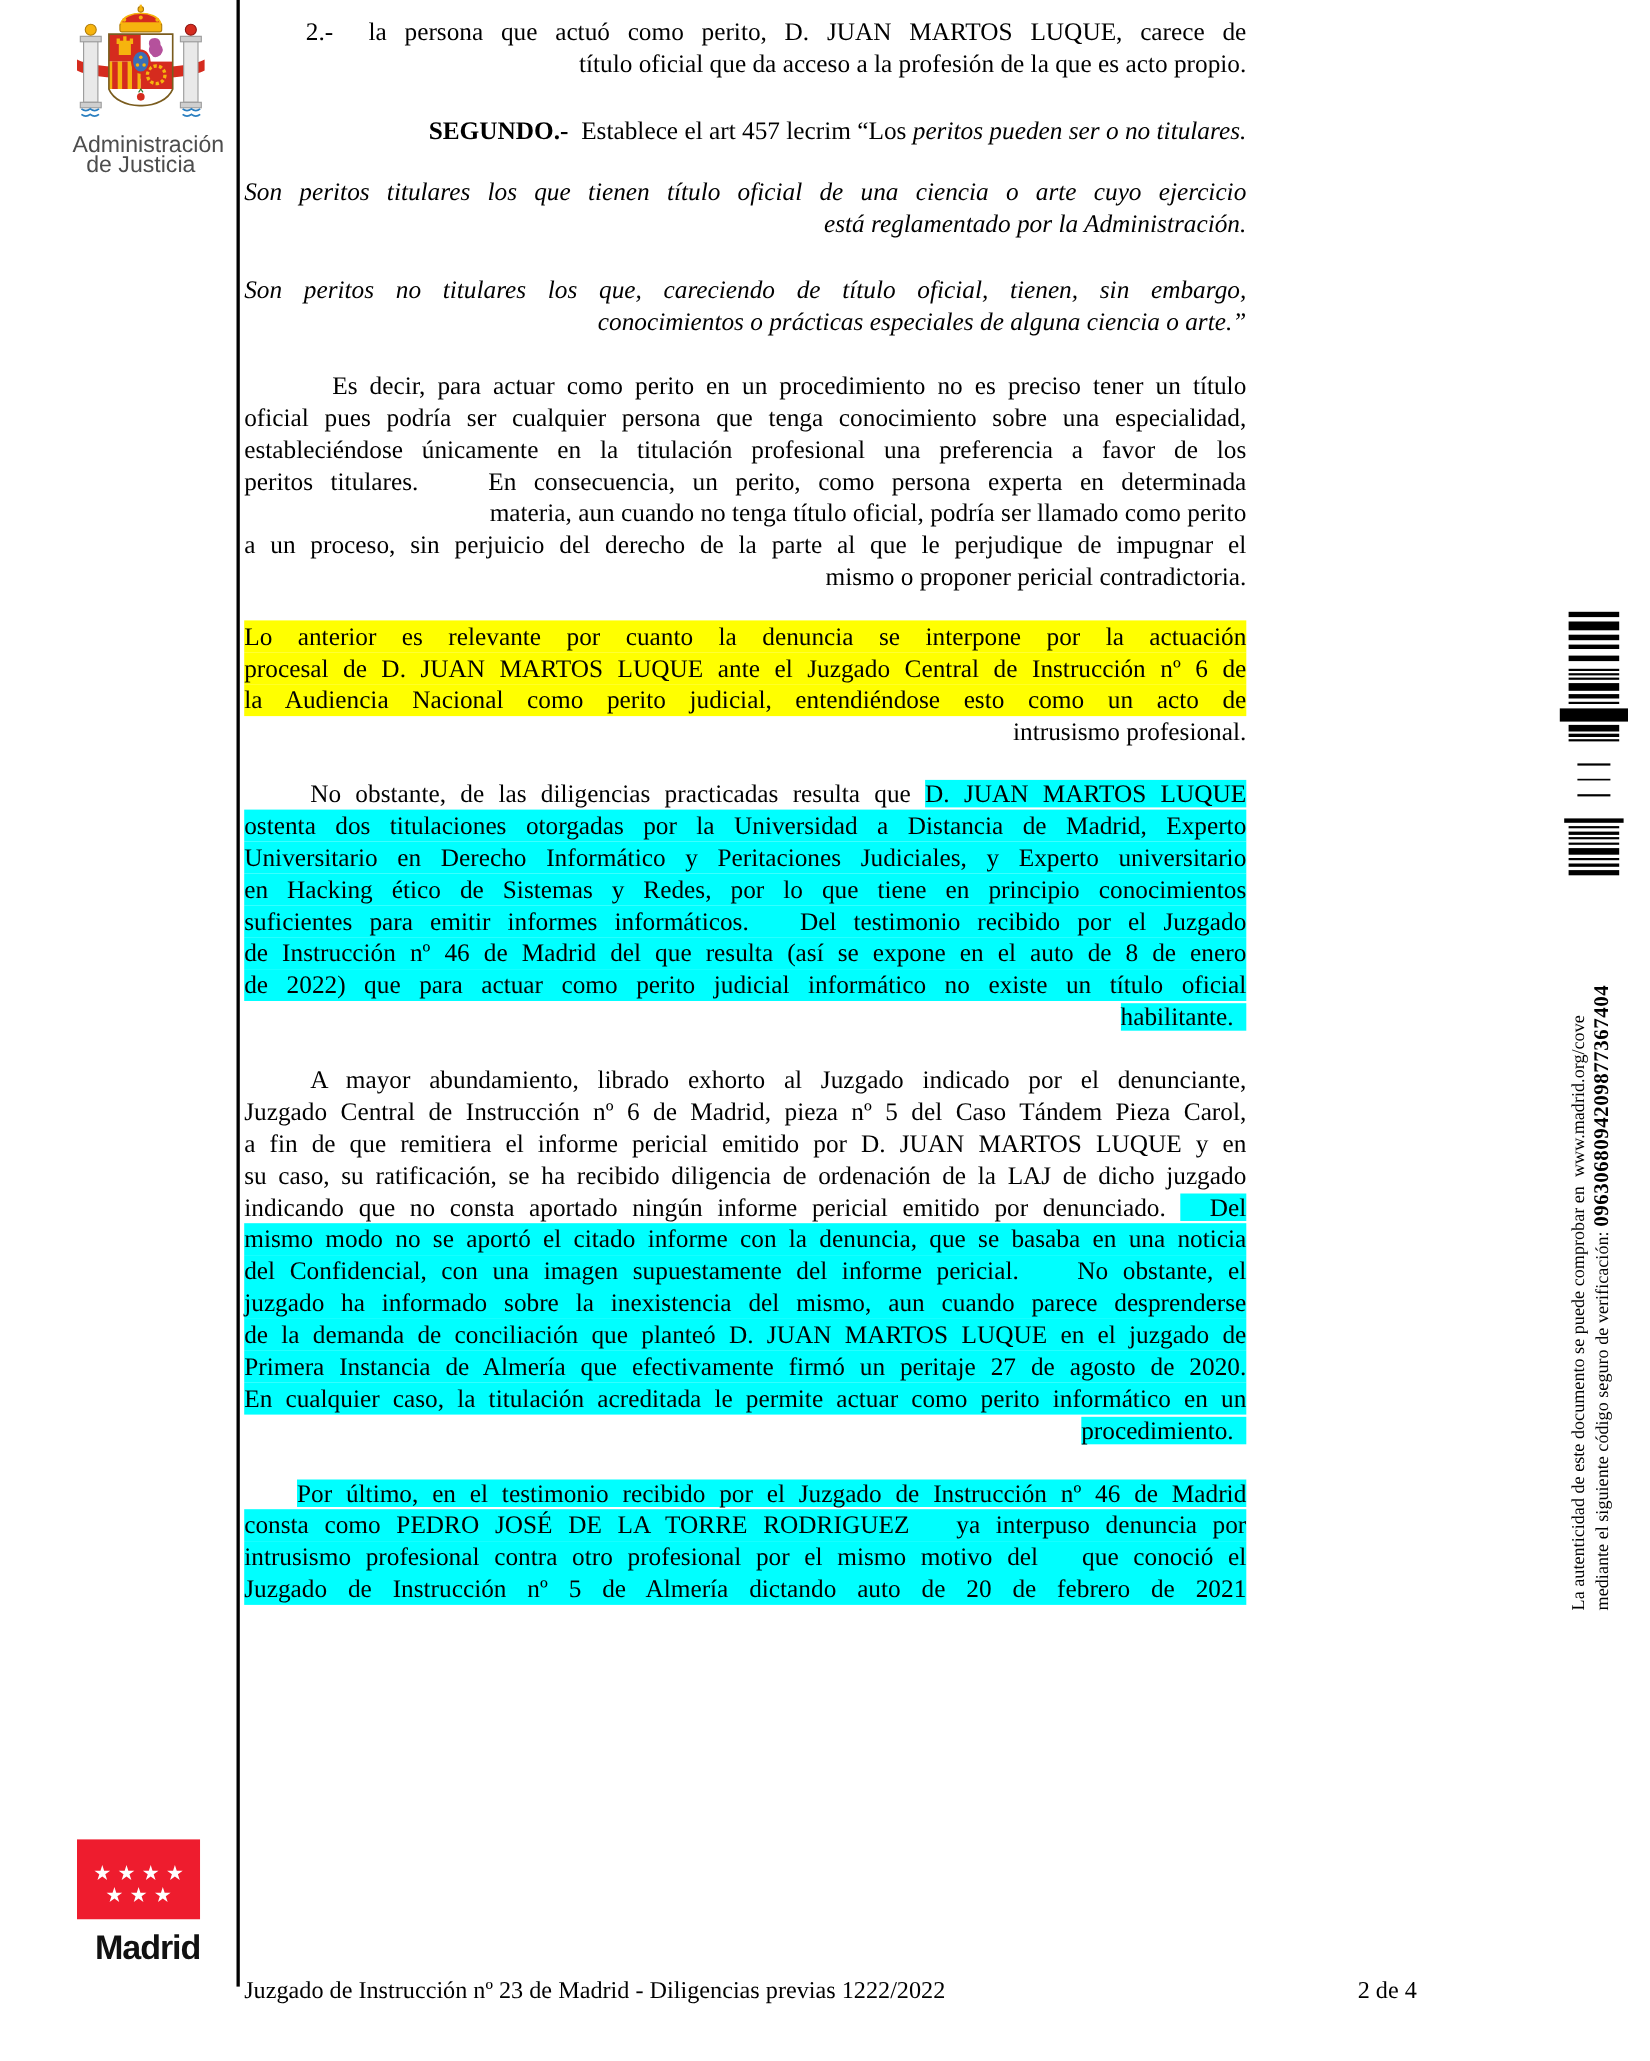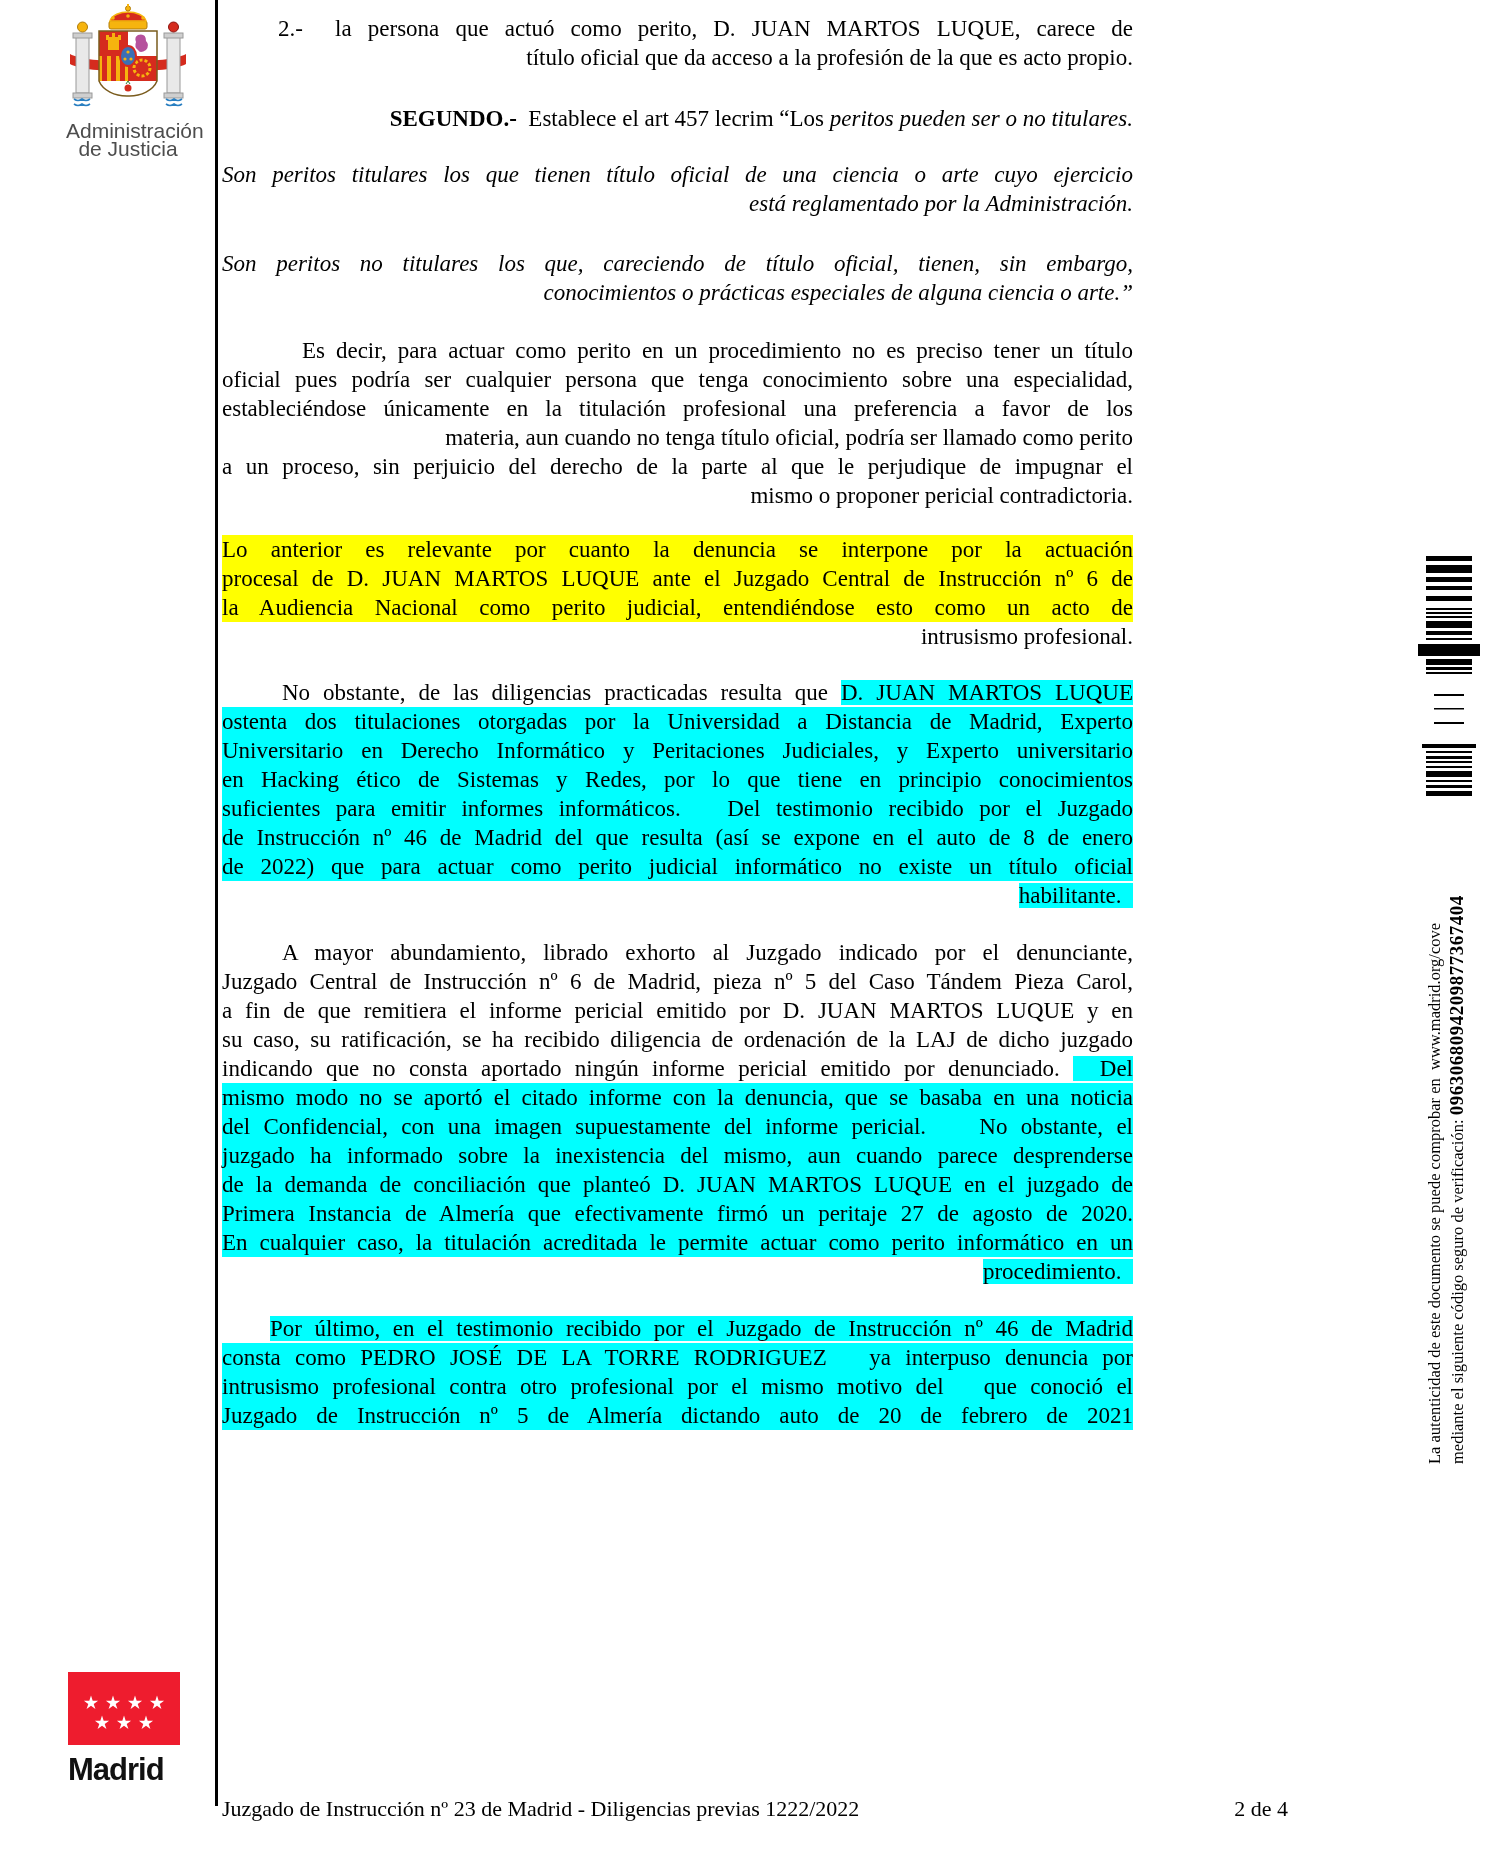--- a/index.html
+++ b/index.html
@@ -37,21 +37,21 @@
   .side-text{
     position:absolute;left:1424px;top:1464px;width:664px;height:46px;
     transform:rotate(-90deg);transform-origin:left top;
     font-family:"Liberation Serif", serif;color:#000;
   }
   .side-line1{font-size:16.5px;line-height:22px;white-space:pre;}
   .side-line2{font-size:16.5px;line-height:22px;white-space:pre;}
   .side-code{font-weight:bold;font-size:19px;letter-spacing:0.5px;}
 
   
-  .madrid-logo{position:absolute;left:68px;top:1672px;width:114px;text-align:left;}
+  .madrid-logo{position:absolute;left:68px;top:1672px;width:114px;text-align:right;}
   .madrid-label{font-family:"Liberation Sans",sans-serif;font-weight:bold;font-size:31px;color:#111;letter-spacing:-1px;margin-top:3px;}
 
   
   .footer{
     position:absolute;left:222px;top:1796px;width:1066px;
     display:flex;justify-content:space-between;
     font-size:22px;
   }
 </style>
 </head>
@@ -132,20 +132,21 @@
       <div class="line"><span class="i">está reglamentado por la Administración.</span></div>
     </div>
     <div class="para" style="margin-top: 31px;">
       <div class="line just"><span class="i">Son peritos no titulares los que, careciendo de título oficial, tienen, sin embargo,</span></div>
       <div class="line"><span class="i">conocimientos o prácticas especiales de alguna ciencia o arte.”</span></div>
     </div>
     <div class="para" style="margin-top: 29px;">
       <div class="line just" style="padding-left: 80px;"><span>Es decir, para actuar como perito en un procedimiento no es preciso tener un título</span></div>
       <div class="line just"><span>oficial pues podría ser cualquier persona que tenga conocimiento sobre una especialidad,</span></div>
       <div class="line just"><span>estableciéndose únicamente en la titulación profesional una preferencia a favor de los</span></div>
+      <div class="line just"><span>peritos titulares.    En consecuencia, un perito, como persona experta en determinada</span></div>
       <div class="line"><span>materia, aun cuando no tenga título oficial, podría ser llamado como perito</span></div>
       <div class="line just"><span>a un proceso, sin perjuicio del derecho de la parte al que le perjudique de impugnar el</span></div>
       <div class="line"><span>mismo o proponer pericial contradictoria.</span></div>
     </div>
     <div class="para" style="margin-top: 25px;">
       <div class="line just lhl-yellow" style=""><span>Lo anterior es relevante por cuanto la denuncia se interpone por la actuación</span></div>
       <div class="line just lhl-yellow"><span>procesal de D. JUAN MARTOS LUQUE ante el Juzgado Central de Instrucción nº 6 de</span></div>
       <div class="line just lhl-yellow"><span>la Audiencia Nacional como perito judicial, entendiéndose esto como un acto de</span></div>
       <div class="line"><span>intrusismo profesional.</span></div>
     </div>

